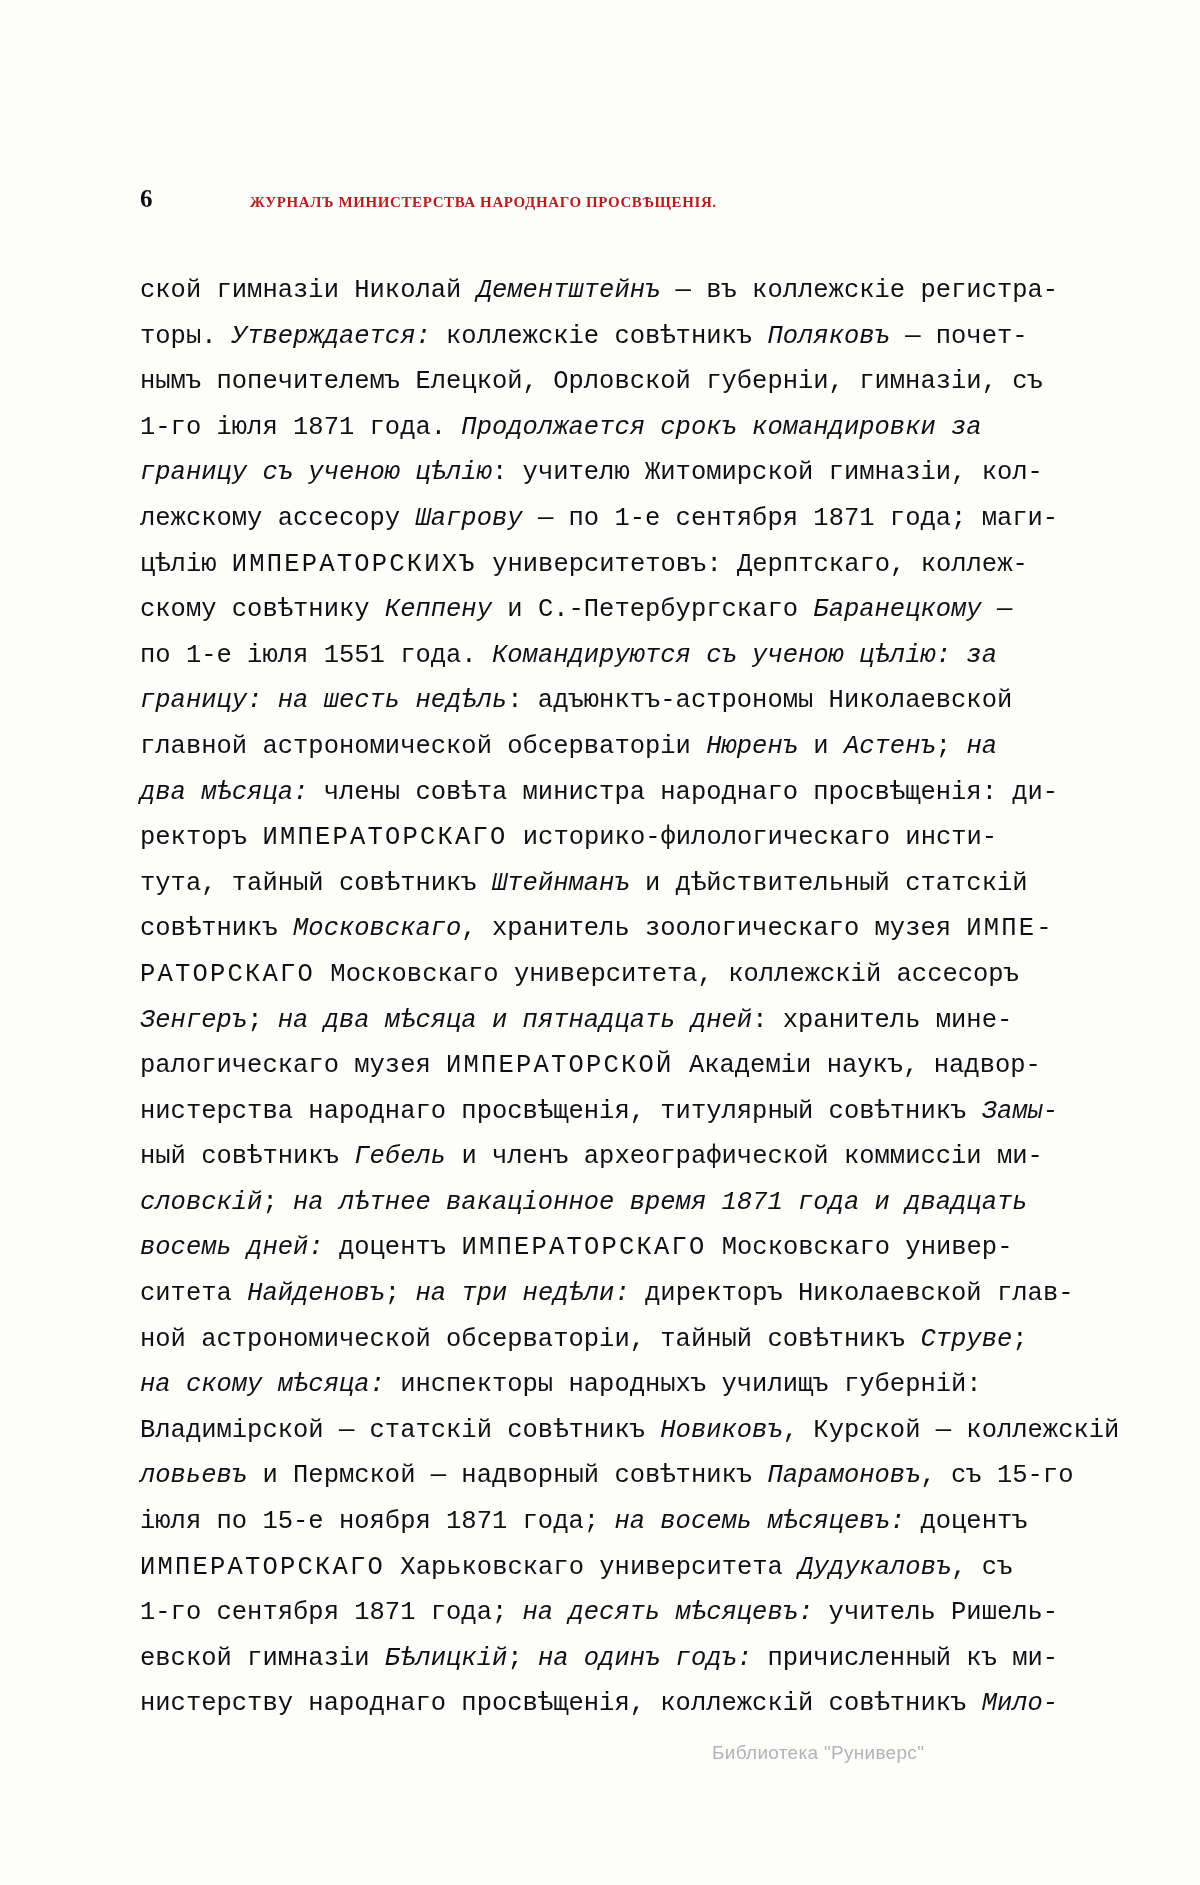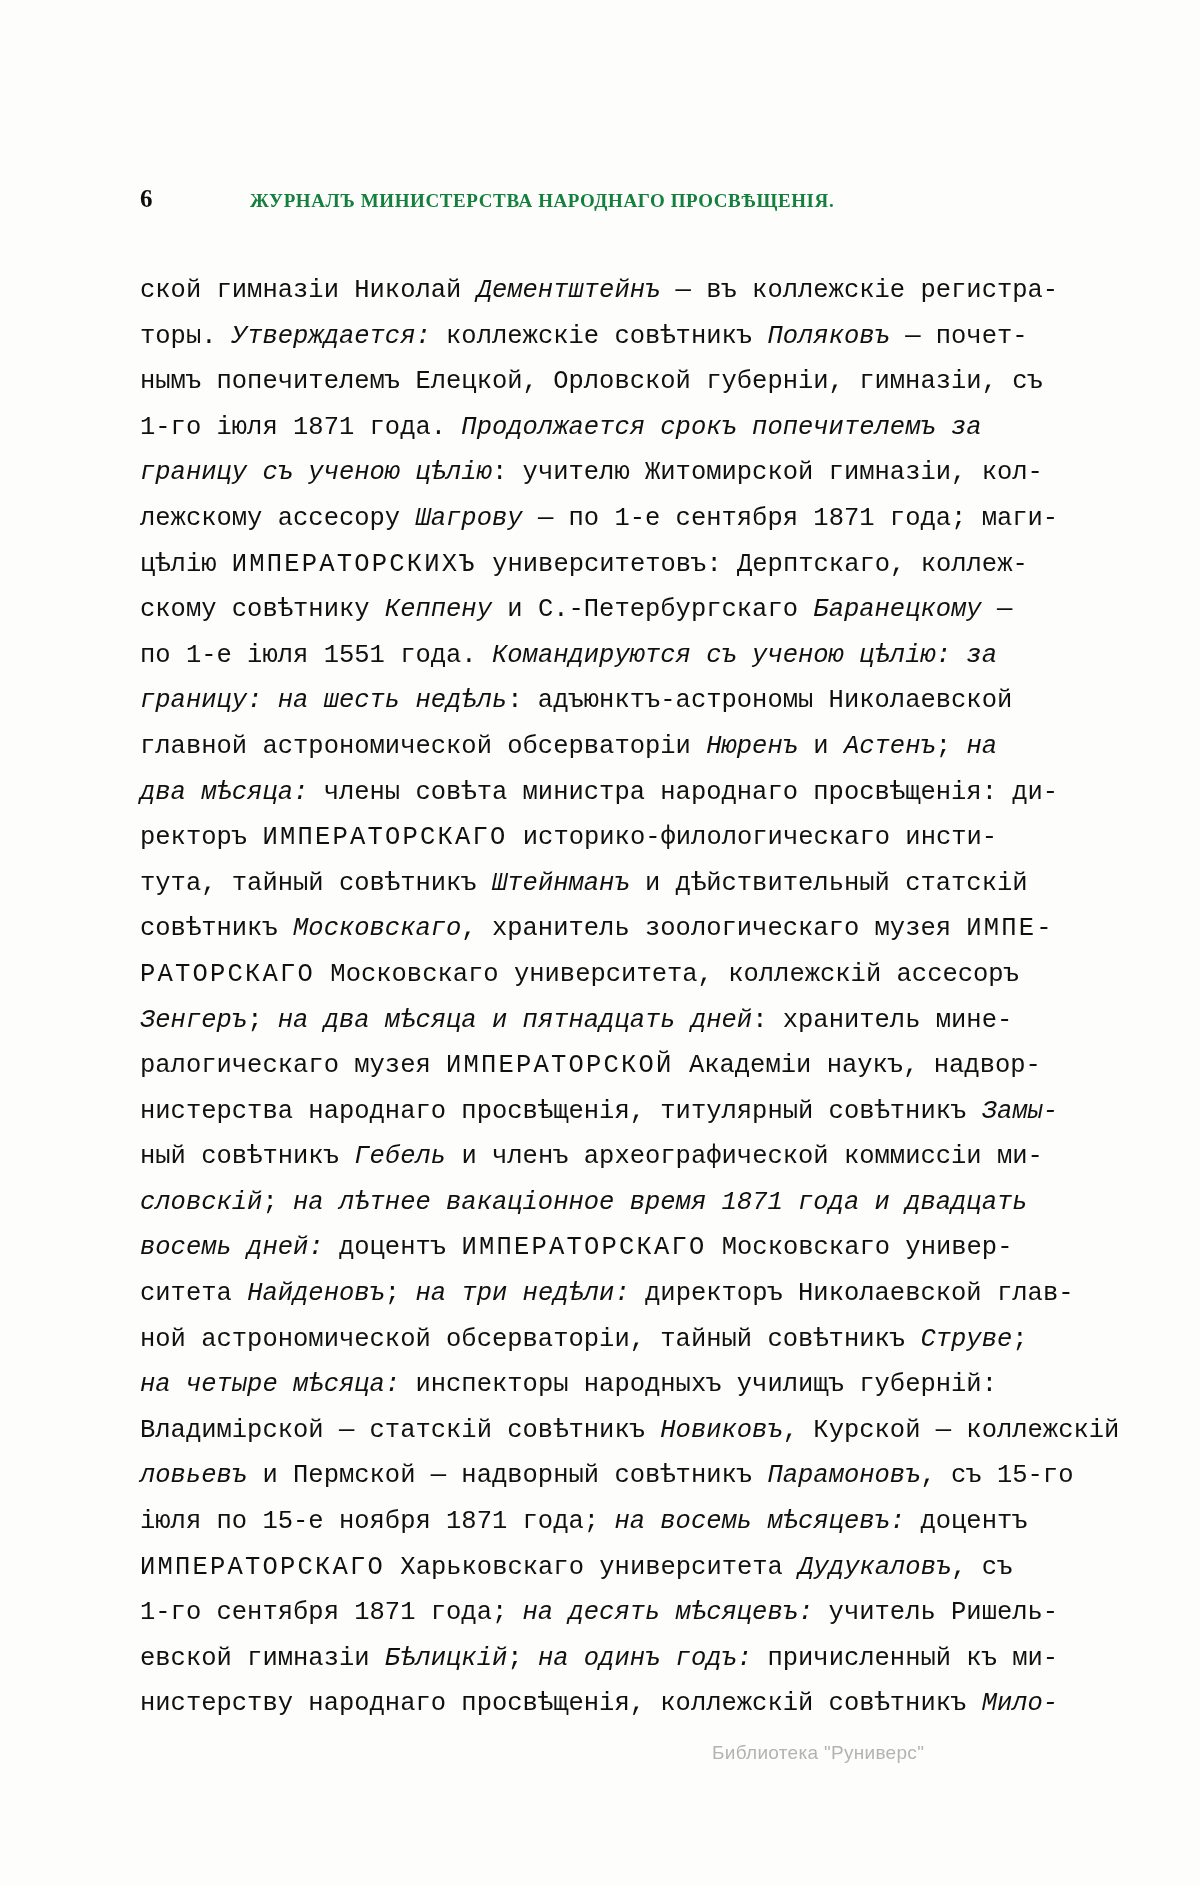--- a/index.html
+++ b/index.html
@@ -34,23 +34,23 @@
     font-family: "Liberation Serif", serif;
     font-weight: bold;
     font-size: 25px;
     width: 110px;
     letter-spacing: 0px;
     color: #0d0d0d;
   }
   .running-title {
     font-family: "Liberation Serif", serif;
     font-weight: bold;
-    font-size: 19px;
+    font-size: 15px;
     letter-spacing: 0.6px;
-    color: #15803d;
+    color: #b91c1c;
     white-space: nowrap;
   }
   .body-text {
     position: absolute;
     left: 140px;
     top: 268px;
     width: 925px;
   }
   .line {
     font-family: Liberation Mono, monospace;
@@ -79,42 +79,42 @@
 
   <div class="header">
     <div class="folio">6</div>
     <div class="running-title">ЖУРНАЛЪ МИНИСТЕРСТВА НАРОДНАГО ПРОСВѢЩЕНІЯ.</div>
   </div>
 
   <div class="body-text" id="body-text">
       <div class="line"><span>ской гимназіи Николай </span><span class="it">Дементштейнъ</span><span> — въ коллежскіе регистра-</span></div>
       <div class="line"><span>торы. </span><span class="it">Утверждается:</span><span> коллежскіе совѣтникъ </span><span class="it">Поляковъ</span><span> — почет-</span></div>
       <div class="line"><span>нымъ попечителемъ Елецкой, Орловской губерніи, гимназіи, съ</span></div>
-      <div class="line"><span>1-го іюля 1871 года. </span><span class="it">Продолжается срокъ попечителемъ за</span></div>
+      <div class="line"><span>1-го іюля 1871 года. </span><span class="it">Продолжается срокъ командировки за</span></div>
       <div class="line"><span class="it">границу съ ученою цѣлію</span><span>: учителю Житомирской гимназіи, кол-</span></div>
       <div class="line"><span>лежскому ассесору </span><span class="it">Шагрову</span><span> — по 1-е сентября 1871 года; маги-</span></div>
       <div class="line"><span>цѣлію </span><span class="sp">ИМПЕРАТОРСКИХЪ</span><span> университетовъ: Дерптскаго, коллеж-</span></div>
       <div class="line"><span>скому совѣтнику </span><span class="it">Кеппену</span><span> и С.-Петербургскаго </span><span class="it">Баранецкому</span><span> —</span></div>
       <div class="line"><span>по 1-е іюля 1551 года. </span><span class="it">Командируются съ ученою цѣлію: за</span></div>
       <div class="line"><span class="it">границу: на шесть недѣль</span><span>: адъюнктъ-астрономы Николаевской</span></div>
       <div class="line"><span>главной астрономической обсерваторіи </span><span class="it">Нюренъ</span><span> и </span><span class="it">Астенъ</span><span>; </span><span class="it">на</span></div>
       <div class="line"><span class="it">два мѣсяца:</span><span> члены совѣта министра народнаго просвѣщенія: ди-</span></div>
       <div class="line"><span>ректоръ </span><span class="sp">ИМПЕРАТОРСКАГО</span><span> историко-филологическаго инсти-</span></div>
       <div class="line"><span>тута, тайный совѣтникъ </span><span class="it">Штейнманъ</span><span> и дѣйствительный статскій</span></div>
       <div class="line"><span>совѣтникъ </span><span class="it">Московскаго</span><span>, хранитель зоологическаго музея </span><span class="sp">ИМПЕ-</span></div>
       <div class="line"><span class="sp">РАТОРСКАГО</span><span> Московскаго университета, коллежскій ассесоръ</span></div>
       <div class="line"><span class="it">Зенгеръ</span><span>; </span><span class="it">на два мѣсяца и пятнадцать дней</span><span>: хранитель мине-</span></div>
       <div class="line"><span>ралогическаго музея </span><span class="sp">ИМПЕРАТОРСКОЙ</span><span> Академіи наукъ, надвор-</span></div>
       <div class="line"><span>нистерства народнаго просвѣщенія, титулярный совѣтникъ </span><span class="it">Замы-</span></div>
       <div class="line"><span>ный совѣтникъ </span><span class="it">Гебель</span><span> и членъ археографической коммиссіи ми-</span></div>
       <div class="line"><span class="it">словскій</span><span>; </span><span class="it">на лѣтнее вакаціонное время 1871 года и двадцать</span></div>
       <div class="line"><span class="it">восемь дней:</span><span> доцентъ </span><span class="sp">ИМПЕРАТОРСКАГО</span><span> Московскаго универ-</span></div>
       <div class="line"><span>ситета </span><span class="it">Найденовъ</span><span>; </span><span class="it">на три недѣли:</span><span> директоръ Николаевской глав-</span></div>
       <div class="line"><span>ной астрономической обсерваторіи, тайный совѣтникъ </span><span class="it">Струве</span><span>;</span></div>
-      <div class="line"><span class="it">на четыре мѣсяца:</span><span> инспекторы народныхъ училищъ губерній:</span></div>
+      <div class="line"><span class="it">на скому мѣсяца:</span><span> инспекторы народныхъ училищъ губерній:</span></div>
       <div class="line"><span>Владимірской — статскій совѣтникъ </span><span class="it">Новиковъ</span><span>, Курской — коллежскій</span></div>
       <div class="line"><span class="it">ловьевъ</span><span> и Пермской — надворный совѣтникъ </span><span class="it">Парамоновъ</span><span>, съ 15-го</span></div>
       <div class="line"><span>іюля по 15-е ноября 1871 года; </span><span class="it">на восемь мѣсяцевъ:</span><span> доцентъ</span></div>
       <div class="line"><span class="sp">ИМПЕРАТОРСКАГО</span><span> Харьковскаго университета </span><span class="it">Дудукаловъ</span><span>, съ</span></div>
       <div class="line"><span>1-го сентября 1871 года; </span><span class="it">на десять мѣсяцевъ:</span><span> учитель Ришель-</span></div>
       <div class="line"><span>евской гимназіи </span><span class="it">Бѣлицкій</span><span>; </span><span class="it">на одинъ годъ:</span><span> причисленный къ ми-</span></div>
       <div class="line"><span>нистерству народнаго просвѣщенія, коллежскій совѣтникъ </span><span class="it">Мило-</span></div>
     </div>
 
   <div class="watermark">Библиотека "Руниверс"</div>

